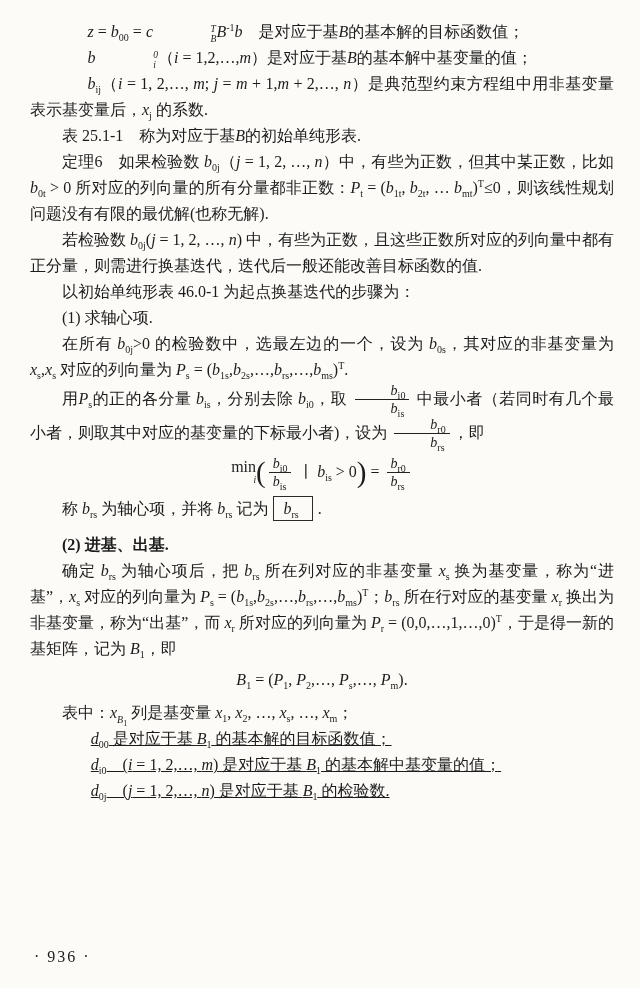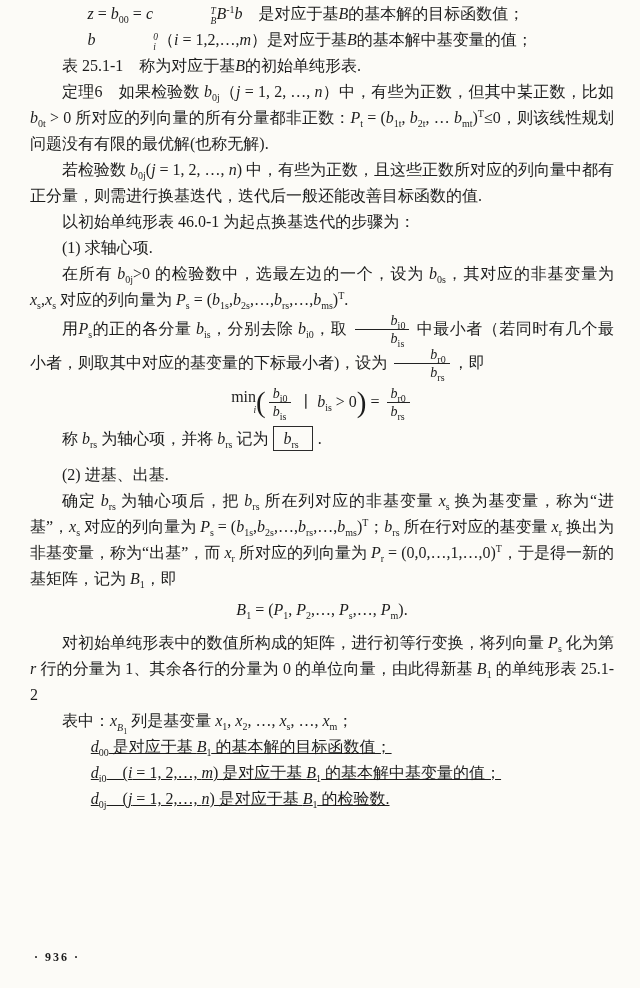--- a/index.html
+++ b/index.html
@@ -8,30 +8,30 @@
   .page {
     position:relative;
     width:640px; height:988px;
     margin:0 auto;
     background:#fcfbf7;
     color:#1c1c1c;
     font-family:"Liberation Serif","DejaVu Serif",serif;
     font-size:16px;
     line-height:26px;
     box-sizing:border-box;
-    padding:1px 26px 0 30px;
+    padding:19px 26px 0 30px;
     overflow:hidden;
     text-align:justify;
   }
 
   p { margin:0; text-indent:2em; }
   .ti3  { text-indent:3.6em; }   
   .ti38 { text-indent:3.8em;text-decoration:underline; }
   .formula { text-align:center; text-indent:0; margin:5px 0 7px; }
-  .gap-top { margin-top:10px; }
+  .gap-top { margin-top:10px;font-weight:bold; }
 
   b { font-weight:400; }
   i { font-style:italic; }
   sub, sup { font-size:10px; line-height:0; }
   sub sub { font-size:8px; }
 
   
   ssk { display:inline-block; font-size:9.5px; line-height:1.05;
         text-align:left; vertical-align:-5px; font-style:italic; }
   sse { display:block; }
@@ -50,50 +50,50 @@
   
   bp { font-size:29px; vertical-align:middle; line-height:1; font-weight:400; }
   
   dvd { margin:0 9px; vertical-align:middle; }
 
   
   mark { background:transparent; color:inherit;
          border:1.4px solid #2b2b2b; padding:3px 13px 3px 9px; margin:0 5px; }
 
   .pageno { position:absolute; left:34px; top:944px;
-            font-weight:700; font-size:12px; letter-spacing:2px;
+            font-weight:400; font-size:16px; letter-spacing:2px;
             text-indent:0; }
 </style>
 </head>
 <body>
 
 <div class="page">
 
   <p class="ti3"><i>z</i> = <i>b</i><sub>00</sub> = <i>c</i><ssk>T<sse>B</sse></ssk><i>B</i><sup>-1</sup><i>b</i>　是对应于基<i>B</i>的基本解的目标函数值；</p>
   <p class="ti3"><i>b</i><ssk>0<sse>i</sse></ssk>（<i>i</i> = 1,2,…,<i>m</i>）是对应于基<i>B</i>的基本解中基变量的值；</p>
+  <p class="ti3"><i>b</i><sub>ij</sub>（<i>i</i> = 1, 2,…, <i>m</i>; <i>j</i> = <i>m</i> + 1,<i>m</i> + 2,…, <i>n</i>）是典范型约束方程组中用非基变量表示基变量后，<i>x</i><sub>j</sub> 的系数.</p>
   <p>表 25.1-1　称为对应于基<i>B</i>的<b>初始单纯形表</b>.</p>
 
   <p><b>定理6</b>　如果检验数 <i>b</i><sub>0j</sub>（<i>j</i> = 1, 2, …, <i>n</i>）中，有些为正数，但其中某正数，比如 <i>b</i><sub>0t</sub> &gt; 0 所对应的列向量的所有分量都非正数：<b><i>P</i></b><sub>t</sub> = (<i>b</i><sub>1t</sub>, <i>b</i><sub>2t</sub>, … <i>b</i><sub>mt</sub>)<sup>T</sup>≤0，则该线性规划问题没有有限的最优解(也称无解).</p>
   <p>若检验数 <i>b</i><sub>0j</sub>(<i>j</i> = 1, 2, …, <i>n</i>) 中，有些为正数，且这些正数所对应的列向量中都有正分量，则需进行换基迭代，迭代后一般还能改善目标函数的值.</p>
   <p>以初始单纯形表 46.0-1 为起点换基迭代的步骤为：</p>
 
   <p>(1) 求轴心项.</p>
   <p>在所有 <i>b</i><sub>0j</sub>&gt;0 的检验数中，选最左边的一个，设为 <i>b</i><sub>0s</sub>，其对应的非基变量为 <i>x</i><sub>s</sub>,<i>x</i><sub>s</sub> 对应的列向量为 <b><i>P</i></b><sub>s</sub> = (<i>b</i><sub>1s</sub>,<i>b</i><sub>2s</sub>,…,<i>b</i><sub>rs</sub>,…,<i>b</i><sub>ms</sub>)<sup>T</sup>.</p>
   <p>用<b><i>P</i></b><sub>s</sub>的正的各分量 <i>b</i><sub>is</sub>，分别去除 <i>b</i><sub>i0</sub>，取 <frac><fn><i>b</i><sub>i0</sub></fn><fd><i>b</i><sub>is</sub></fd></frac> 中最小者（若同时有几个最小者，则取其中对应的基变量的下标最小者)，设为 <frac><fn><i>b</i><sub>r0</sub></fn><fd><i>b</i><sub>rs</sub></fd></frac>，即</p>
 
   <div class="formula"><stk>min<sse>i</sse></stk><bp>(</bp><frac><fn><i>b</i><sub>i0</sub></fn><fd><i>b</i><sub>is</sub></fd></frac><dvd>∣</dvd><i>b</i><sub>is</sub> &gt; 0<bp>)</bp> = <frac><fn><i>b</i><sub>r0</sub></fn><fd><i>b</i><sub>rs</sub></fd></frac></div>
 
   <p>称 <i>b</i><sub>rs</sub> 为<b>轴心项</b>，并将 <i>b</i><sub>rs</sub> 记为<mark><i>b</i><sub>rs</sub></mark>.</p>
 
   <p class="gap-top">(2) 进基、出基.</p>
   <p>确定 <i>b</i><sub>rs</sub> 为轴心项后，把 <i>b</i><sub>rs</sub> 所在列对应的非基变量 <i>x</i><sub>s</sub> 换为基变量，称为“<b>进基</b>”，<i>x</i><sub>s</sub> 对应的列向量为 <b><i>P</i></b><sub>s</sub> = (<i>b</i><sub>1s</sub>,<i>b</i><sub>2s</sub>,…,<i>b</i><sub>rs</sub>,…,<i>b</i><sub>ms</sub>)<sup>T</sup>；<i>b</i><sub>rs</sub> 所在行对应的基变量 <i>x</i><sub>r</sub> 换出为非基变量，称为“<b>出基</b>”，而 <i>x</i><sub>r</sub> 所对应的列向量为 <b><i>P</i></b><sub>r</sub> = (0,0,…,1,…,0)<sup>T</sup>，于是得一新的基矩阵，记为 <i>B</i><sub>1</sub>，即</p>
 
   <div class="formula"><i>B</i><sub>1</sub> = (<b><i>P</i></b><sub>1</sub>, <b><i>P</i></b><sub>2</sub>,…, <b><i>P</i></b><sub>s</sub>,…, <b><i>P</i></b><sub>m</sub>).</div>
 
-  <p>对初始单纯形表中的数值所构成的矩阵，进行初等行变换，将列向量 <b><i>P</i></b><sub>s</sub> 化为第 <i>r</i> 行的分量为 1、其余各行的分量为 0 的单位向量，由此得新基 <i>B</i><sub>1</sub> 的单纯形表 25.1-2</p>
 
   <p>表中：<i>x</i><sub><i>B</i><sub>1</sub></sub> 列是基变量 <i>x</i><sub>1</sub>, <i>x</i><sub>2</sub>, …, <i>x</i><sub>s</sub>, …, <i>x</i><sub>m</sub>；</p>
 
   <p class="ti38"><i>d</i><sub>00</sub> 是对应于基 <i>B</i><sub>1</sub> 的基本解的目标函数值；</p>
   <p class="ti38"><i>d</i><sub>i0</sub>　(<i>i</i> = 1, 2,…, <i>m</i>) 是对应于基 <i>B</i><sub>1</sub> 的基本解中基变量的值；</p>
   <p class="ti38"><i>d</i><sub>0j</sub>　(<i>j</i> = 1, 2,…, <i>n</i>) 是对应于基 <i>B</i><sub>1</sub> 的检验数.</p>
 
   <div class="pageno">· 936 ·</div>
 </div>
 

